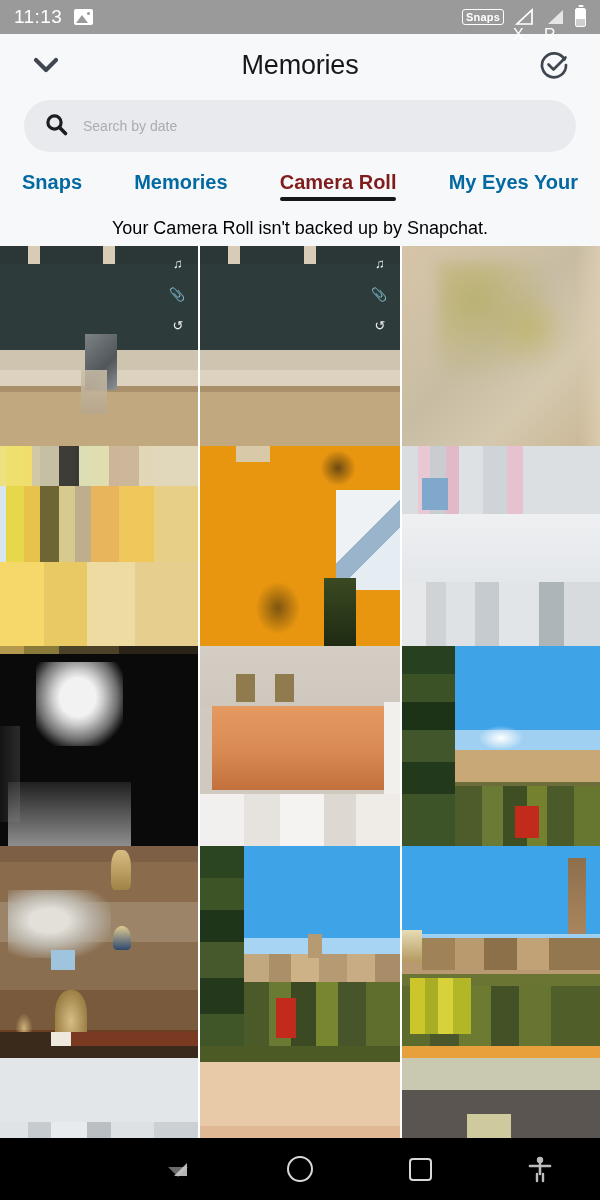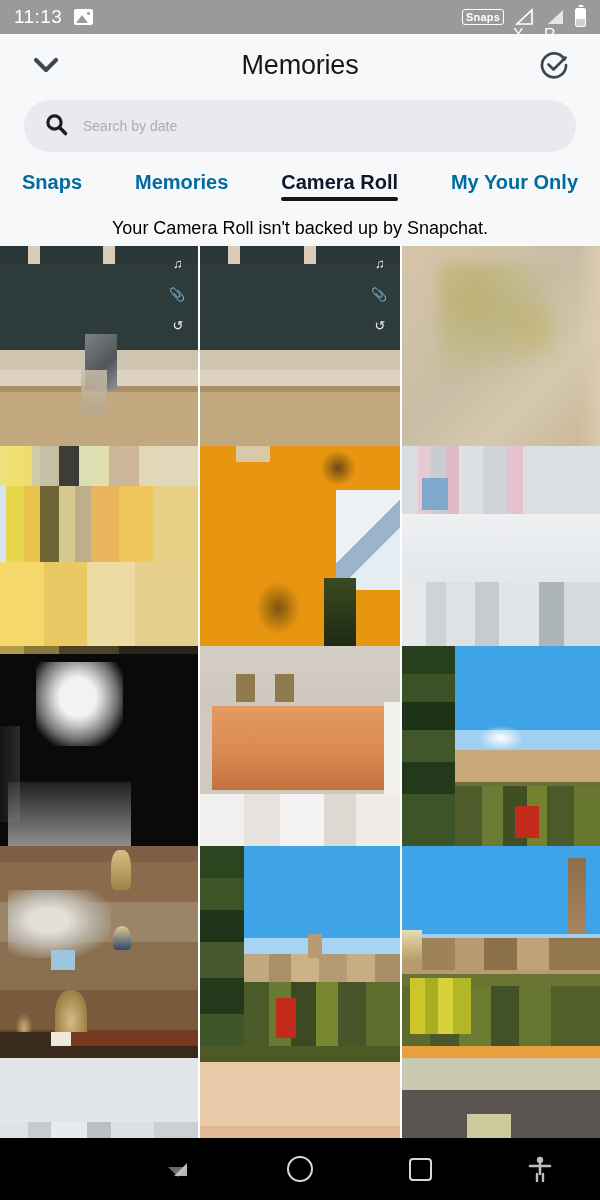--- a/index.html
+++ b/index.html
@@ -71,21 +71,21 @@
 
   
   .tabs {
     flex:0 0 48px; display:flex; align-items:center; justify-content:space-between;
     padding:0 22px; background:#f7f8fa;
   }
   .tab {
     font-size:20px; font-weight:700; color:#0369a1; position:relative;
     padding-bottom:7px;
   }
-  .tab.active { color:#0f172a; }
+  .tab.active { color:#7f1d1d; }
   .tab.active:after {
     content:""; position:absolute; left:0; right:0; bottom:0;
     height:4px; background:#15171a; border-radius:2px;
   }
 
   
   .notice {
     flex:0 0 36px; display:flex; align-items:center; justify-content:center;
     font-size:18px; color:#000000; background:#f7f8fa;
   }
@@ -306,21 +306,21 @@
         </svg>
       </span>
       <span class="search-ph">Search by date</span>
     </div>
   </div>
 
   <div class="tabs">
     <div class="tab">Snaps</div>
     <div class="tab">Memories</div>
     <div class="tab active">Camera Roll</div>
-    <div class="tab">My Your Only</div>
+    <div class="tab">My Eyes Your</div>
   </div>
 
   <div class="notice">Your Camera Roll isn't backed up by Snapchat.</div>
 
   <div class="grid">
 
     <div class="tile">
       <div class="px t-laptop"></div>
       <div class="laptop-notch"></div>
       <div class="laptop-obj"></div>

